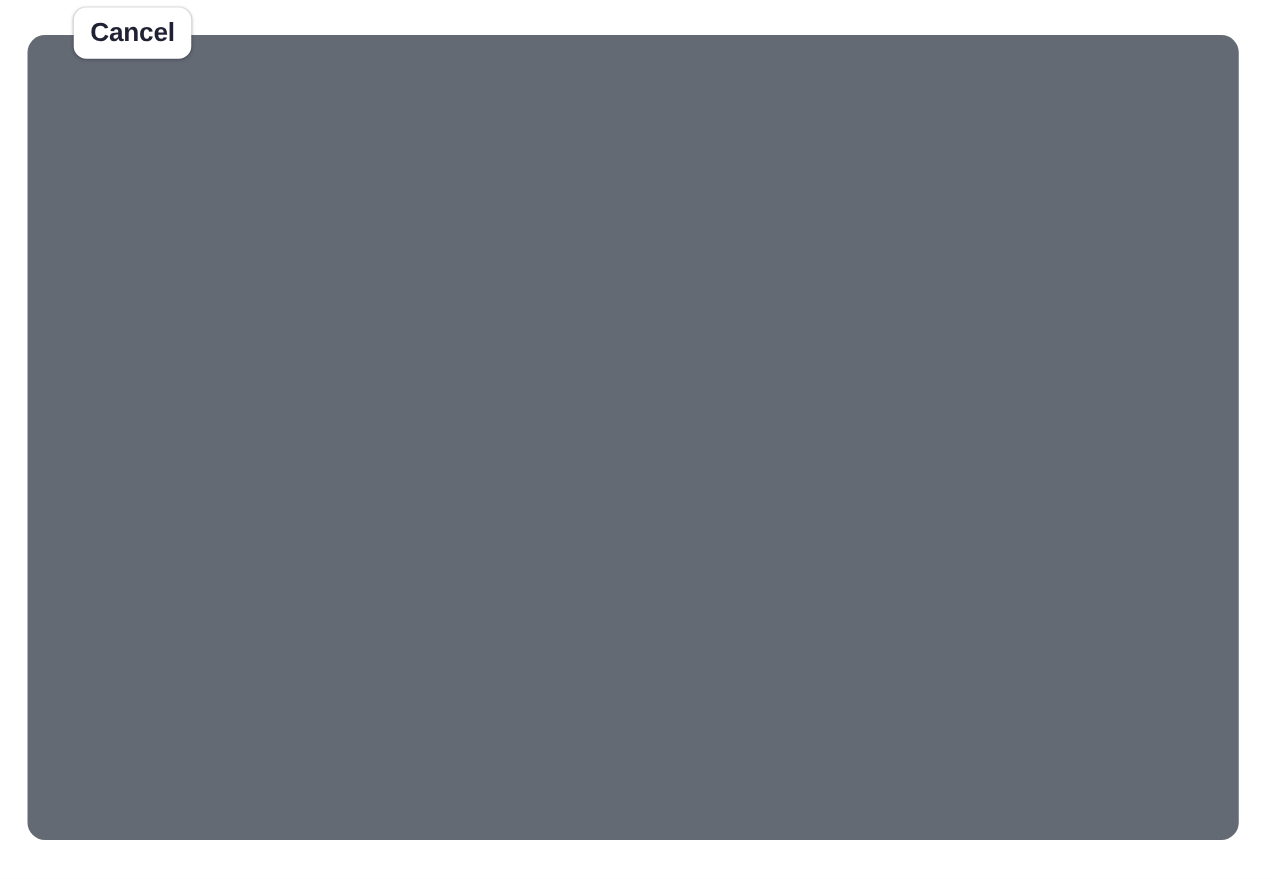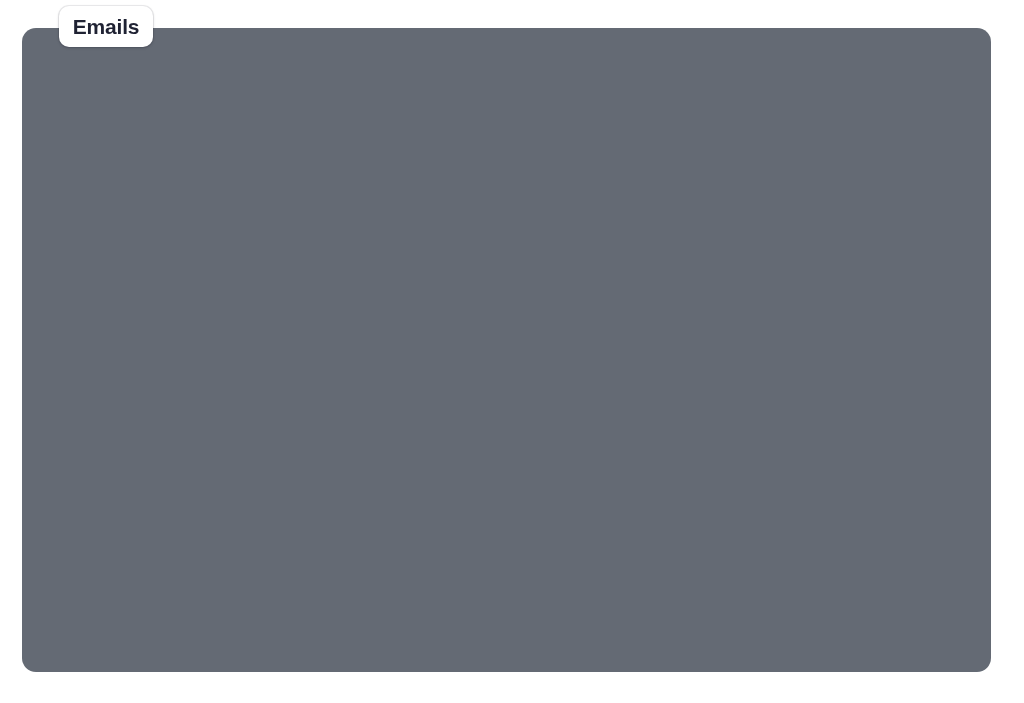--- a/index.html
+++ b/index.html
@@ -128,21 +128,21 @@
   .row-spacer { width: 279px; height: 1px; }
 </style>
 </head>
 <body>
 
 <div class="screen">
 
   <div class="panel"></div>
 
   <div class="tab-pill">
-    <span class="tab-pill-label">Emails</span>
+    <span class="tab-pill-label">Cancel</span>
   </div>
 
   <div class="cards-area">
 
     <div class="card-row">
 
       <div class="card tall">
         <div class="card-icon-wrap">
           <svg width="26" height="26" viewBox="0 0 26 26" aria-hidden="true">
             <rect x="3.5" y="8.5" width="19" height="13.5" rx="1.2" fill="#ffffff" stroke="#4a4f58" stroke-width="1.4"></rect>

